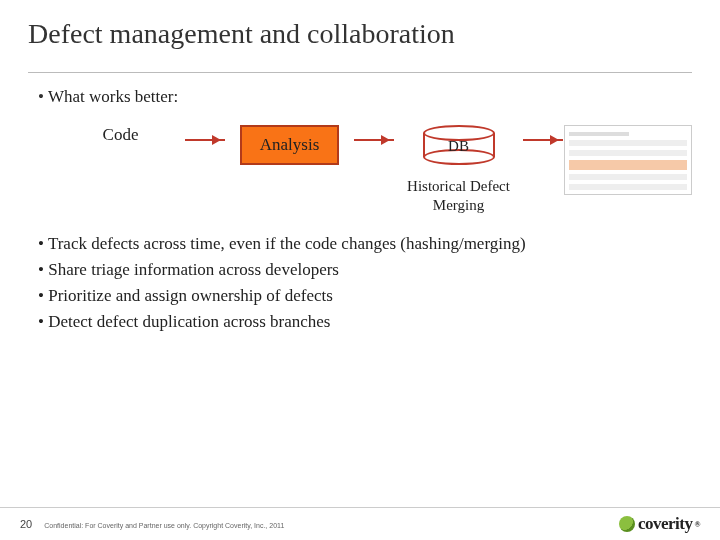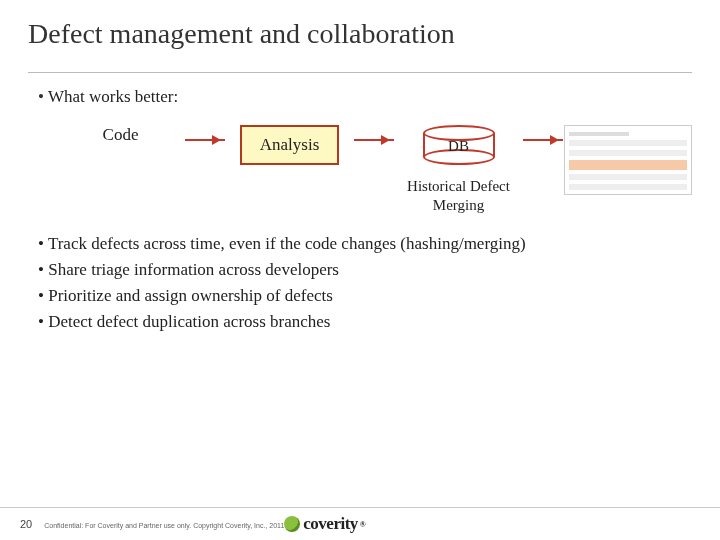--- a/index.html
+++ b/index.html
@@ -20,21 +20,21 @@
   .flow {
     display: flex; align-items: flex-start; gap: 0;
     margin: 0 0 10px 28px;
   }
   .flow-col {
     display: flex; flex-direction: column; align-items: center;
     width: 130px;
   }
   .flow-label { font-size: 17px; text-align: center; }
   .box-analysis {
-    border: 2px solid #b23a1a; background: #fef9c3;
+    border: 2px solid #b23a1a; background: #f97316;
     padding: 8px 18px; font-size: 17px;
   }
   .db {
     position: relative; width: 72px; height: 40px; margin-bottom: 4px;
   }
   .db-body {
     position: absolute; top: 8px; left: 0; right: 0; bottom: 8px;
     background: #fff; border-left: 2px solid #c0392b; border-right: 2px solid #c0392b;
   }
   .db-top, .db-bot {
@@ -71,21 +71,21 @@
     font-size: 15px; text-align: center; margin-top: 8px; line-height: 1.25;
   }
   .sub-bullets {
     list-style: none; margin: 18px 0 0 10px; font-size: 17px;
   }
   .sub-bullets li { margin-bottom: 4px; line-height: 1.3; }
   .sub-bullets li::before { content: "• "; }
   .footer {
     position: absolute; left: 0; right: 0; bottom: 0;
     border-top: 1px solid #ccc;
-    display: flex; align-items: center; justify-content: flex-start;
+    display: flex; align-items: center; justify-content: space-between;
     padding: 6px 20px; font-family: Arial, sans-serif;
   }
   .foot-left { display: flex; align-items: baseline; gap: 12px; }
   .page-num { font-size: 11px; color: #444; }
   .conf { font-size: 7px; color: #666; }
   .logo {
     display: flex; align-items: center; font-weight: 700;
     font-size: 17px; color: #222; letter-spacing: -0.5px;
     font-family: Liberation Serif, serif;
   }

